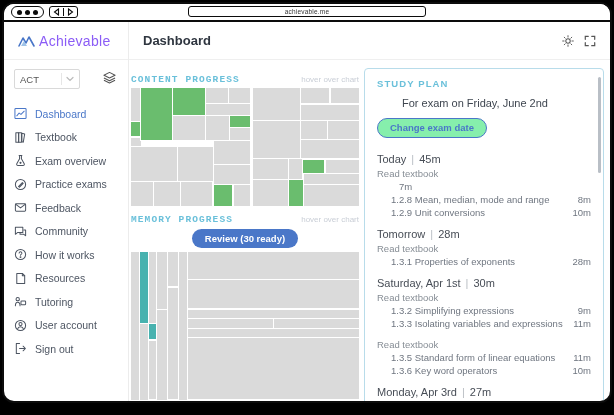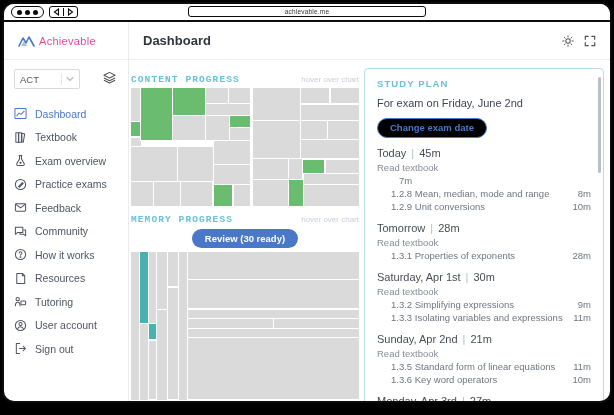--- a/index.html
+++ b/index.html
@@ -9,21 +9,21 @@
   .chrome { height:18px; border-bottom:2px solid #0c0c0c; display:flex; align-items:center; padding:0 7px; position:relative; background:#fff; }
   .traffic { display:flex; gap:3px; align-items:center; border:1.5px solid #0c0c0c; border-radius:8px; padding:2px 5px; height:12px; }
   .dot { width:5px; height:5px; border-radius:50%; background:#0c0c0c; }
   .nav-box { display:flex; align-items:center; border:1.5px solid #0c0c0c; border-radius:3px; height:12px; margin-left:5px; padding:0 3px; gap:3px; }
   .nav-box .sep { width:1px; height:8px; background:#0c0c0c; }
   .urlbar { position:absolute; left:50%; transform:translateX(-50%); top:2px; width:238px; height:11px; border:1.5px solid #0c0c0c; border-radius:3px; display:flex; align-items:center; justify-content:center; font-size:6.5px; color:#333; letter-spacing:.2px; }
   
   .app { display:flex; height:379px; }
   .left-col { width:125px; border-right:1px solid #ececec; display:flex; flex-direction:column; }
   .logo-cell { height:38px; border-bottom:1px solid #efefef; display:flex; align-items:center; padding-left:14px; gap:4px; }
-  .logo-text { font-size:11px; color:#ec4899; letter-spacing:.3px; }
+  .logo-text { font-size:14px; color:#8b5cf6; letter-spacing:.3px; }
   .right-col { flex:1; display:flex; flex-direction:column; min-width:0; }
   .page-header { height:38px; border-bottom:1px solid #efefef; display:flex; align-items:center; padding:0 14px; }
   .page-title { font-size:13px; font-weight:bold; color:#2f3640; }
   .header-icons { margin-left:auto; display:flex; gap:10px; color:#555; }
   .header-icons svg { display:block; }
   
   .sidebar { padding:9px 0 0 10px; display:flex; flex-direction:column; }
   .course-row { display:flex; align-items:center; margin-bottom:13px; padding-right:12px; }
   .course-select { width:66px; height:20px; border:1px solid #d9d9d9; border-radius:2px; display:flex; align-items:center; font-size:9.5px; color:#555; padding:0 5px; }
   .course-select .cs-div { margin-left:auto; width:1px; height:12px; background:#e6e6e6; margin-right:4px; }
@@ -39,22 +39,22 @@
   .sec-hint { font-size:8px; color:#c9ced6; }
   .pill-btn { align-self:center; background:var(--blue); color:#fff; font-size:9.5px; font-weight:bold; border:none; border-radius:11px; padding:4px 13px; margin:1px 0 4px 0; cursor:pointer; }
   .treemap { position:relative; width:100%; background:#fff; }
   #tm-content { height:119px; margin-bottom:2px; }
   #tm-memory { height:150px; }
   .tm-cell { position:absolute; box-shadow:0 0 0 1px #fff; }
   
   .study-panel { flex:1; margin-left:5px; border:1px solid #b8dcea; border-radius:4px; padding:9px 12px 10px 12px; position:relative; height:380px; overflow:hidden; min-width:0; }
   .sp-scroll { position:absolute; right:2px; top:8px; width:3px; height:96px; background:#b9bfc6; border-radius:2px; }
   .sp-title { font-size:9.5px; font-weight:bold; letter-spacing:1.1px; color:var(--lightblue); margin-bottom:8px; }
-  .sp-exam { font-size:11px; color:#3f4650; margin-bottom:8px; }
-  .sp-change { display:inline-block; border:1px solid var(--blue); color:var(--blue); background:#000000; font-size:9.5px; font-weight:bold; border-radius:12px; padding:3.5px 12px; cursor:pointer; margin-bottom:0; }
+  .sp-exam { font-size:11px; color:#3f4650; margin-bottom:8px;margin-left:25px; }
+  .sp-change { display:inline-block; border:1px solid var(--blue); color:var(--blue); background:#86efac; font-size:9.5px; font-weight:bold; border-radius:12px; padding:3.5px 12px; cursor:pointer; margin-bottom:6px; }
   .day-block { margin-top:9px; }
   .day-head { font-size:11px; color:#474d56; margin-bottom:3px; }
   .day-head .pipe { color:#b8bdc3; margin:0 5px; }
   .day-sec { font-size:9.5px; color:#868d95; margin-bottom:1px; }
   .day-item { display:flex; justify-content:space-between; font-size:9.5px; color:#6f7680; line-height:13px; padding-left:14px; cursor:pointer; }
   .day-item .t { color:#6f7680; margin-left:8px; white-space:nowrap; }
 </style>
 </head>
 <body>
 
@@ -352,21 +352,20 @@
                 <div class="day-item">
                   <span>1.3.2 Simplifying expressions</span>
                   <span class="t">9m</span>
                 </div>
                 <div class="day-item">
                   <span>1.3.3 Isolating variables and expressions</span>
                   <span class="t">11m</span>
                 </div>
               </div>
               <div class="day-block">
-                <div class="day-head"><span>Sunday, Apr 2nd</span><span class="pipe">|</span><span>21m</span></div>
                 <div class="day-sec">Read textbook</div>
                 <div class="day-item">
                   <span>1.3.5 Standard form of linear equations</span>
                   <span class="t">11m</span>
                 </div>
                 <div class="day-item">
                   <span>1.3.6 Key word operators</span>
                   <span class="t">10m</span>
                 </div>
               </div>

